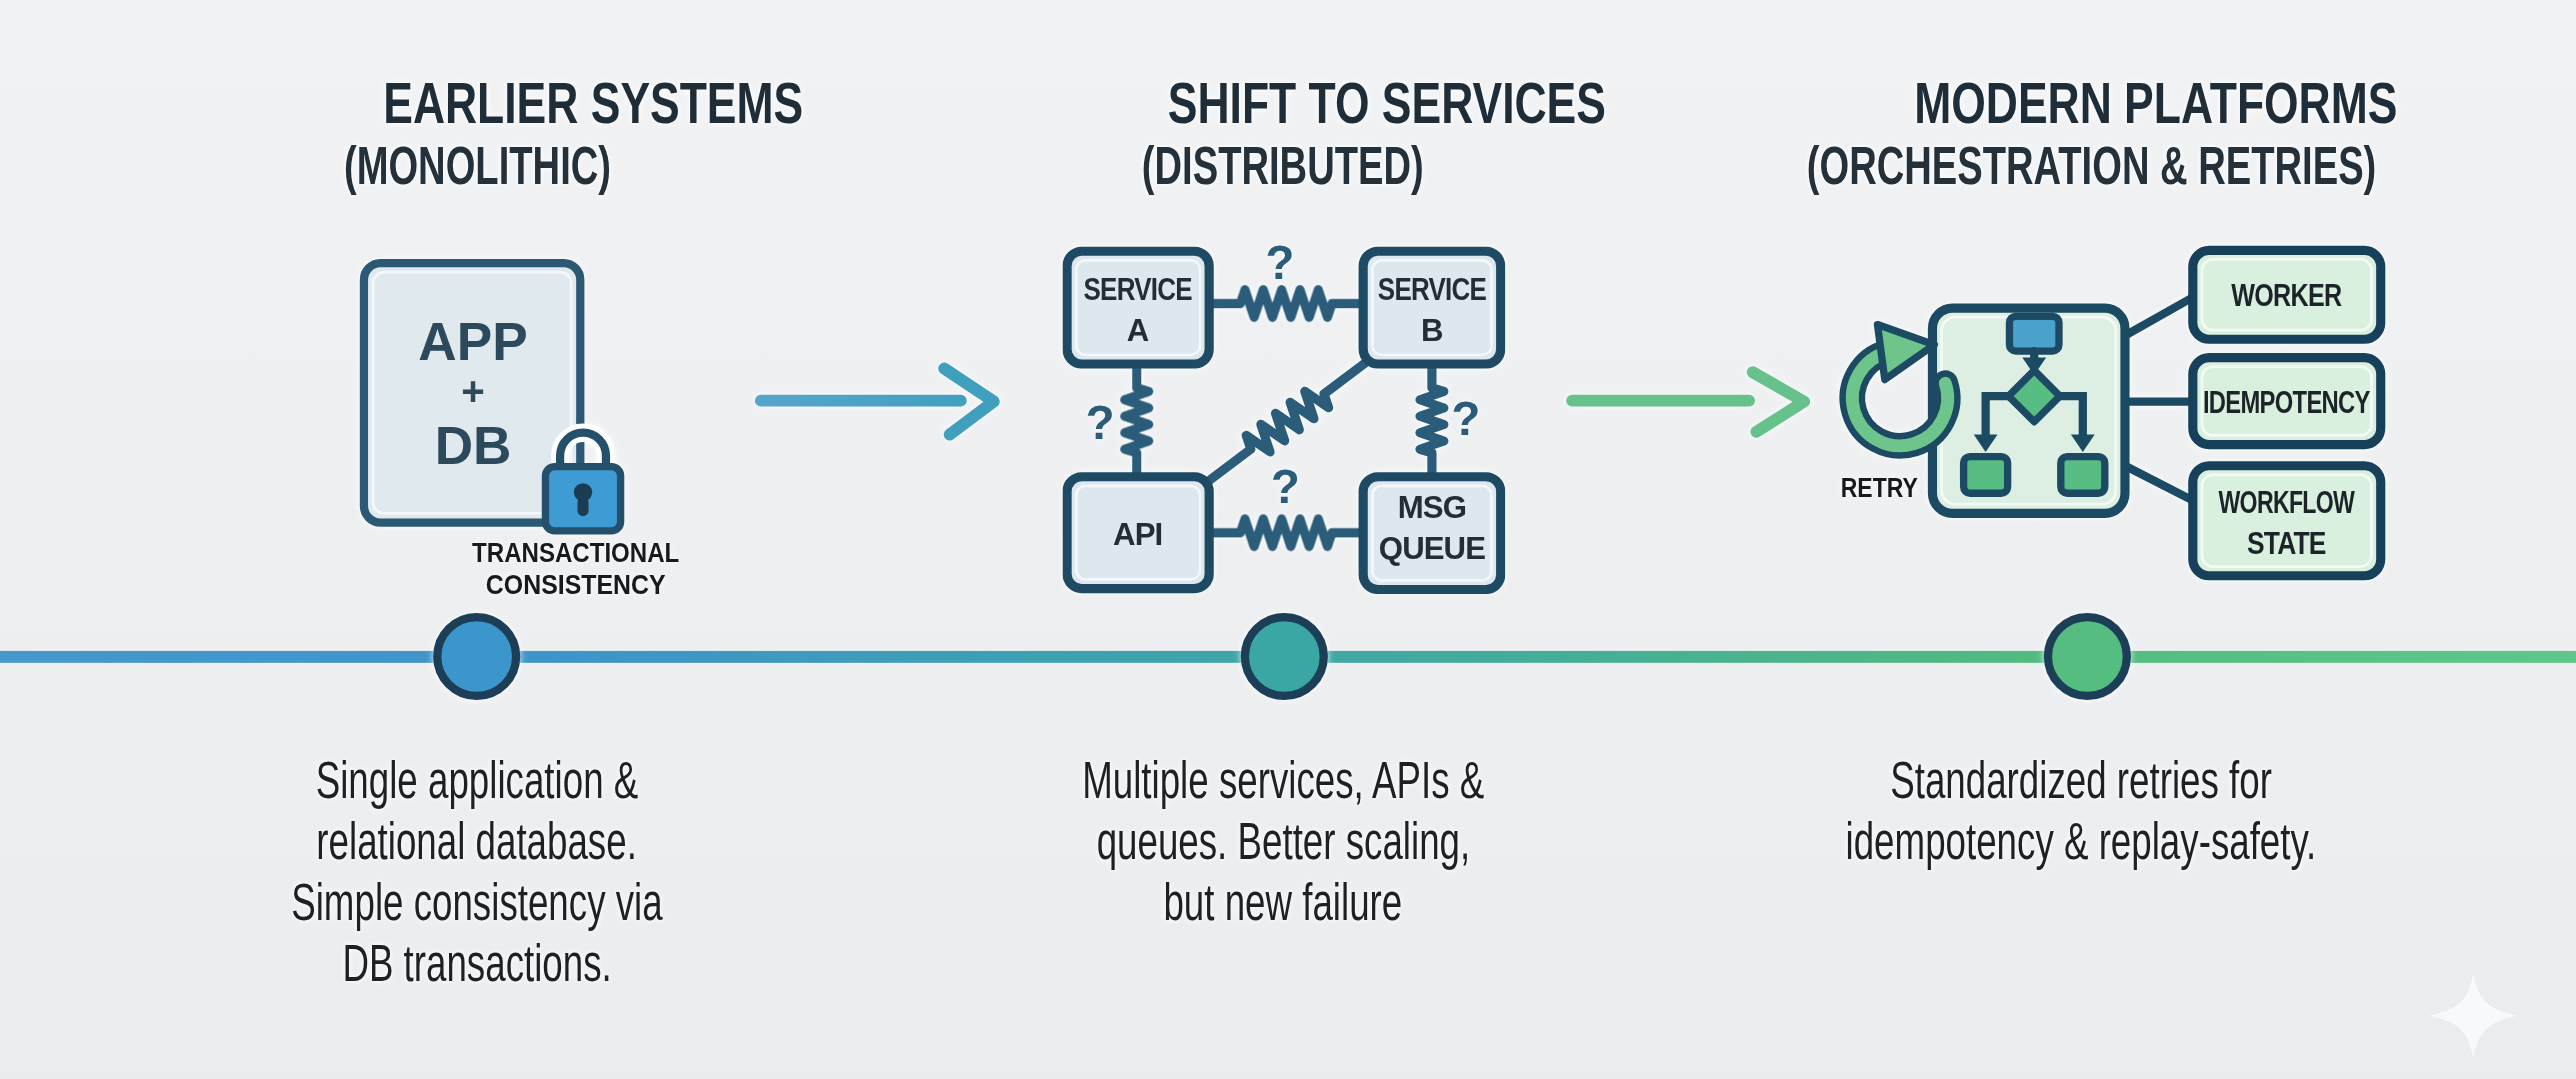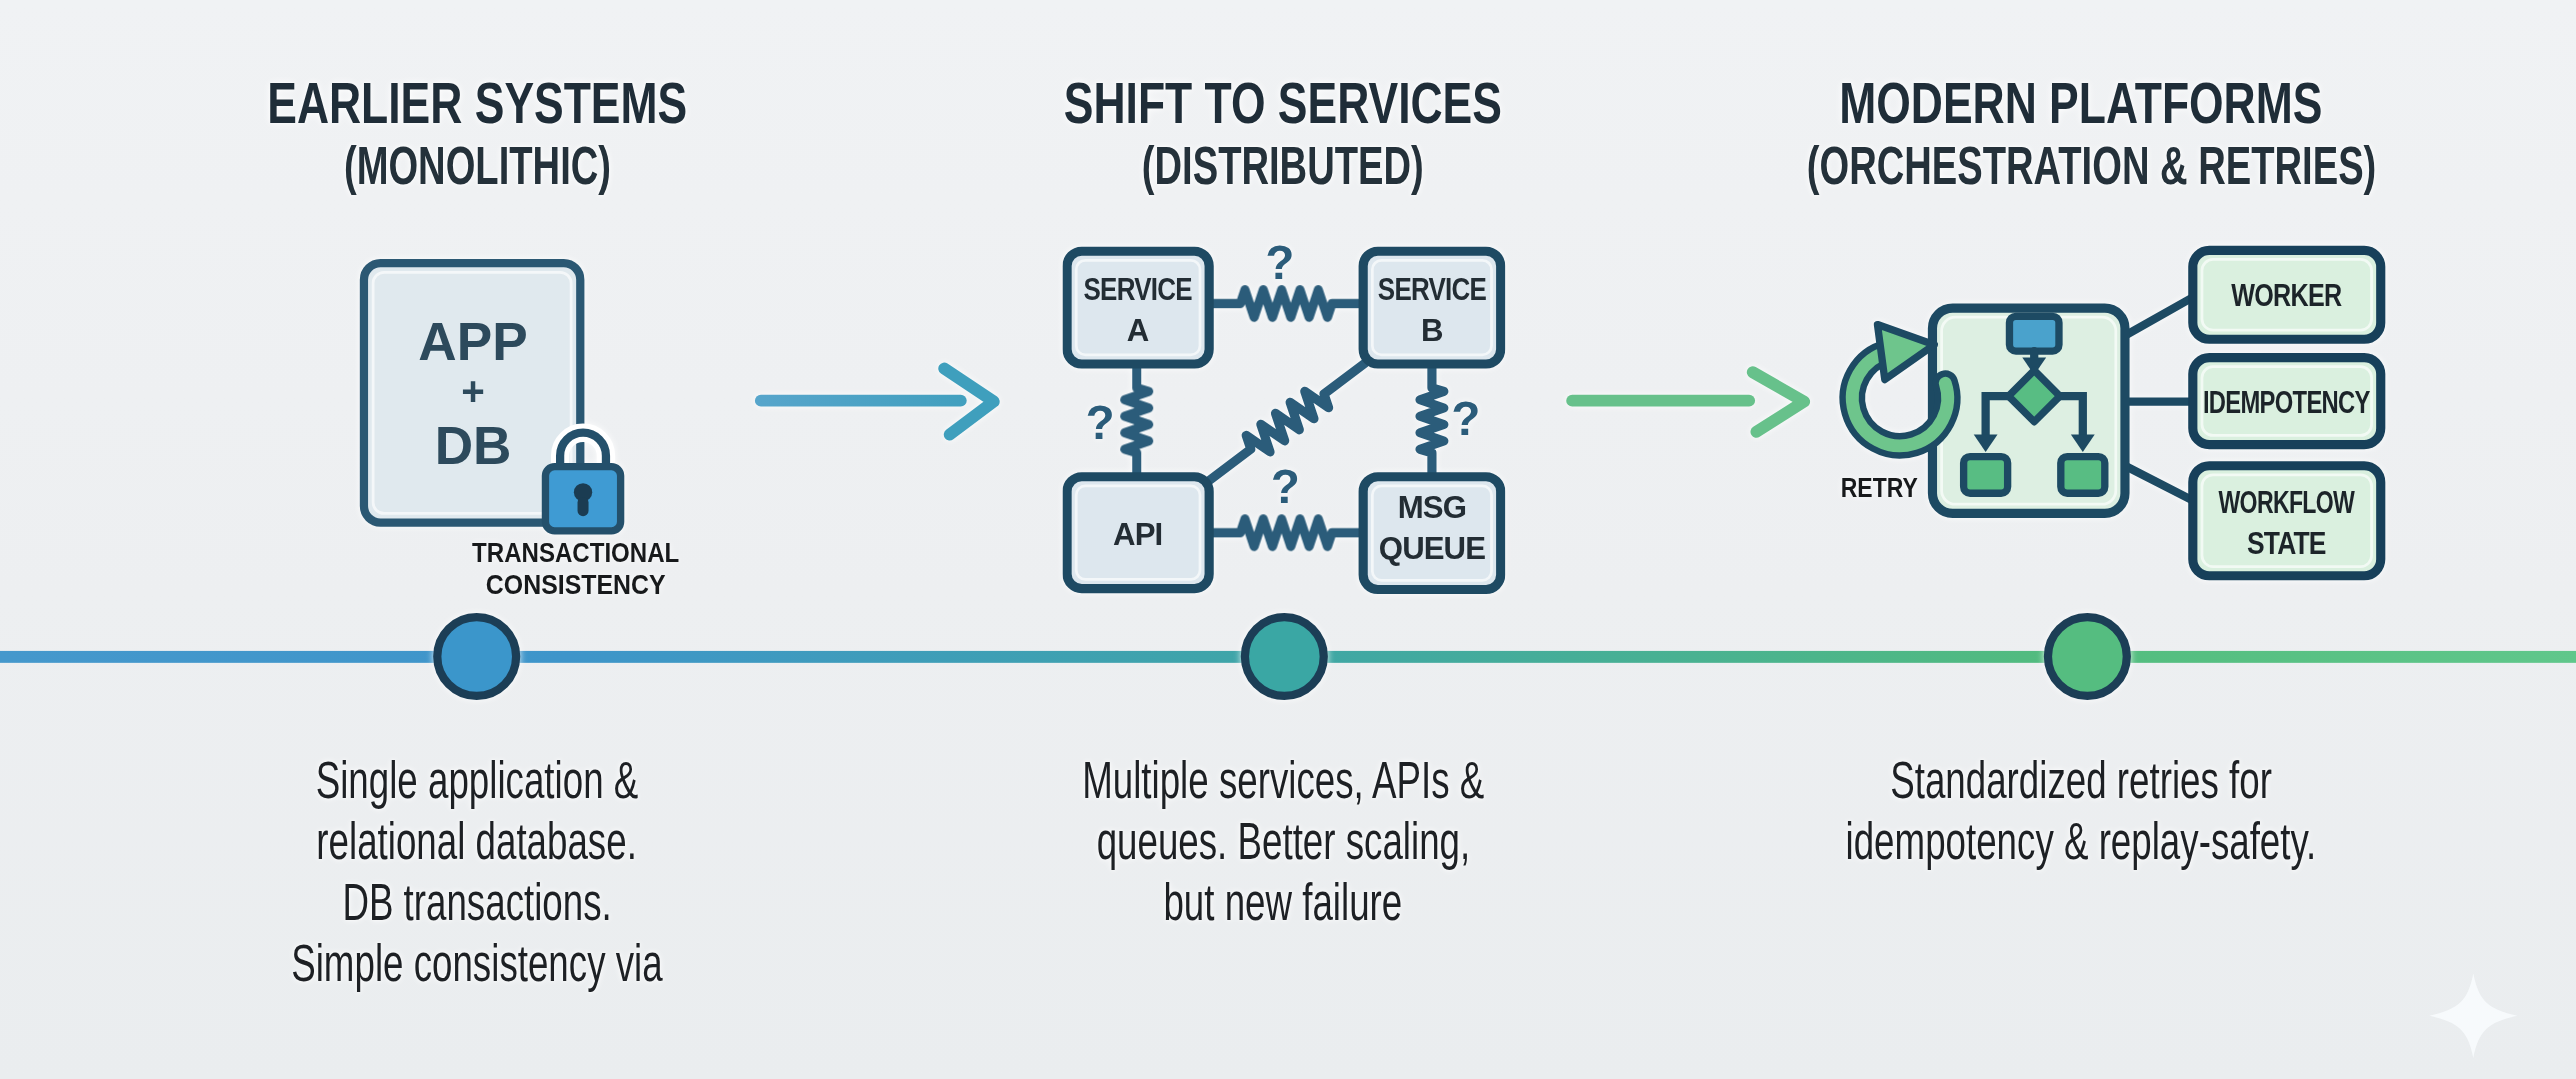--- a/index.html
+++ b/index.html
@@ -25,21 +25,21 @@
   .qmark{font-size:52px;font-weight:700;fill:#2b5c7a;text-anchor:middle;}
   .nodelabel{font-size:34px;font-weight:700;fill:#232d34;text-anchor:middle;letter-spacing:-1px;}
   .monolabel{font-size:58px;font-weight:700;fill:#2d4a5c;text-anchor:middle;}
   .monoplus{font-size:44px;font-weight:700;fill:#2d4a5c;text-anchor:middle;}
   .caption{font-size:30px;font-weight:700;fill:#17191b;text-anchor:middle;}
   .featlabel{font-size:34px;font-weight:700;fill:#1c2429;text-anchor:middle;letter-spacing:-1px;}
 
   
   .hdr,.desc{position:absolute;width:770px;text-align:center;color:#1f2d38;
     text-shadow:0 0 9.2px rgba(255,255,255,.9),0 0 3.7px rgba(255,255,255,.75);}
-  .hdr-title{position:absolute;top:75px;width:100%;font-size:57px;font-weight:700;line-height:57px;white-space:nowrap;}
+  .hdr-title{position:absolute;top:75px;width:100%;font-size:57px;font-weight:700;line-height:57px;white-space:nowrap;text-align:right;}
   .hdr-title span{display:inline-block;transform:scaleX(.78);transform-origin:50% 50%;}
   .hdr-sub{position:absolute;top:139px;width:100%;font-size:53px;font-weight:700;line-height:53px;white-space:nowrap;color:#24313a;}
   .hdr-sub span{display:inline-block;transform:scaleX(.72);transform-origin:50% 50%;}
   .hdr{height:202px;top:0;}
   .desc{top:750px;font-size:51px;line-height:61px;font-weight:400;color:#1d2024;}
   .desc div{white-space:nowrap;}
   .desc div span{display:inline-block;transform:scaleX(.72);transform-origin:50% 50%;}
 </style>
 </head>
 <body>
@@ -192,22 +192,22 @@
     <div class="hdr-sub"><span>(DISTRIBUTED)</span></div>
   </div>
   <div class="hdr" style="left:1696px">
     <div class="hdr-title"><span>MODERN PLATFORMS</span></div>
     <div class="hdr-sub"><span>(ORCHESTRATION &amp; RETRIES)</span></div>
   </div>
 
   <div class="desc" style="left:92px">
     <div><span>Single application &amp;</span></div>
     <div><span>relational database.</span></div>
+    <div><span>Simple consistency via</span></div>
     <div><span>DB transactions.</span></div>
-    <div><span>Simple consistency via</span></div>
   </div>
   <div class="desc" style="left:898px">
     <div><span>Multiple services, APIs &amp;</span></div>
     <div><span>queues. Better scaling,</span></div>
     <div><span>but new failure</span></div>
   </div>
   <div class="desc" style="left:1696px">
     <div><span>Standardized retries for</span></div>
     <div><span>idempotency &amp; replay-safety.</span></div>
   </div>

